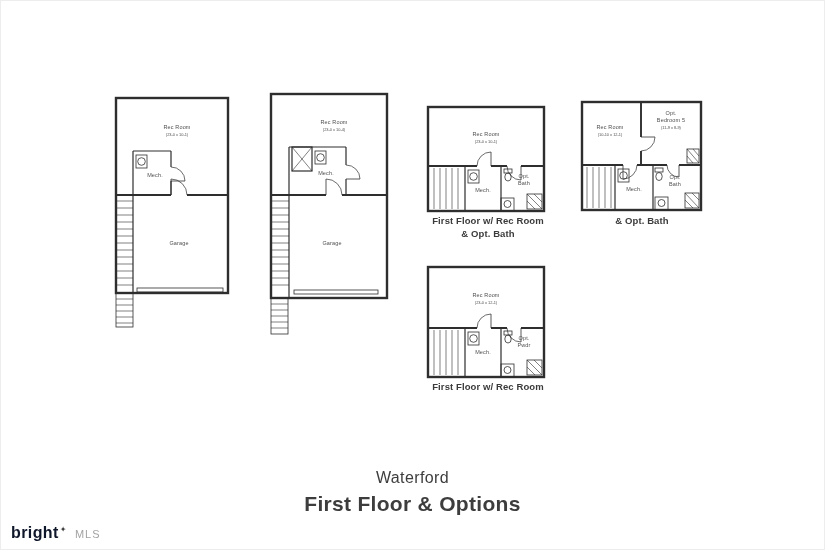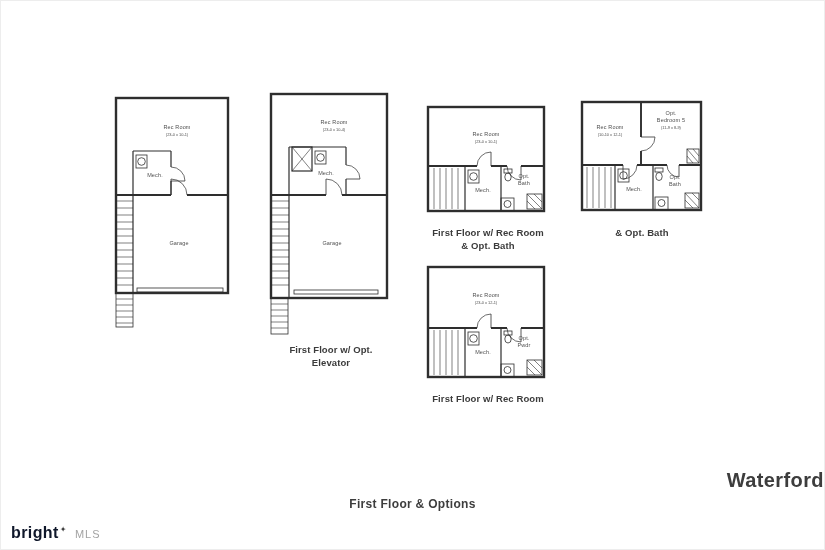--- a/index.html
+++ b/index.html
@@ -21,28 +21,28 @@
   .arc{stroke-width:0.7;stroke:#5a5a5a}
   .tread{stroke-width:0.6;stroke:#5a5a5a}
   .hatch{stroke-width:0.6;stroke:#4a4a4a}
   .win{stroke:#979797;stroke-width:1.3}
   .plan-svg text{fill:#4f4f4f;stroke:none;}
   .room{font-size:5.5px;letter-spacing:.15px;}
   .dims{font-size:3.9px;fill:#636363;}
   
   .caption{
     position:absolute;text-align:center;font-weight:bold;
-    font-size:9.5px;line-height:1.32;color:#3b3b3b;letter-spacing:.1px;margin-top:12px;
+    font-size:9.5px;line-height:1.32;color:#3b3b3b;letter-spacing:.1px;
   }
   
   .title-block{
     position:absolute;left:0;right:0;top:468px;text-align:center;color:#3d3d3d;
   }
-  .title-line1{font-size:20px;font-weight:bold;letter-spacing:.4px;text-align:right;}
-  .title-line2{font-size:12px;font-weight:bold;letter-spacing:.3px;margin-top:5px;}
+  .title-line1{font-size:16px;font-weight:normal;letter-spacing:.4px;}
+  .title-line2{font-size:21px;font-weight:bold;letter-spacing:.3px;margin-top:5px;}
   
   .logo{position:absolute;left:10px;top:523px;white-space:nowrap;}
   .logo .brand{font-size:16px;font-weight:bold;color:#0f172a;letter-spacing:.4px;}
   .logo .star{font-size:8px;color:#3e3e3e;vertical-align:6px;margin-left:1px;}
   .logo .suffix{font-size:11px;color:#a3a3a3;letter-spacing:1px;margin-left:4px;margin-top:8px;}
 </style>
 </head>
 <body>
 
 <div class="sheet">
@@ -264,24 +264,20 @@
       <g>
         <text x="61" y="33" class="room" text-anchor="middle">Rec Room</text>
         <text x="61" y="40" class="dims" text-anchor="middle">(23-0 x 12-1)</text>
         <text x="58" y="90" class="room" text-anchor="middle">Mech.</text>
         <text x="99" y="76" class="room" text-anchor="middle">Opt.</text>
         <text x="99" y="83" class="room" text-anchor="middle">Pwdr</text>
       </g>
     </svg>
   </figure>
 
-  <div class="caption" style="left:254px;top:331px;width:152px">
-    <div>First Floor w/ Opt.</div>
-    <div>Elevator</div>
-  </div>
   <div class="caption" style="left:410px;top:214px;width:154px">
     <div>First Floor w/ Rec Room</div>
     <div>&amp; Opt. Bath</div>
   </div>
   <div class="caption" style="left:564px;top:214px;width:154px">
     <div>&amp; Opt. Bath</div>
   </div>
   <div class="caption" style="left:410px;top:380px;width:154px">
     <div>First Floor w/ Rec Room</div>
   </div>

